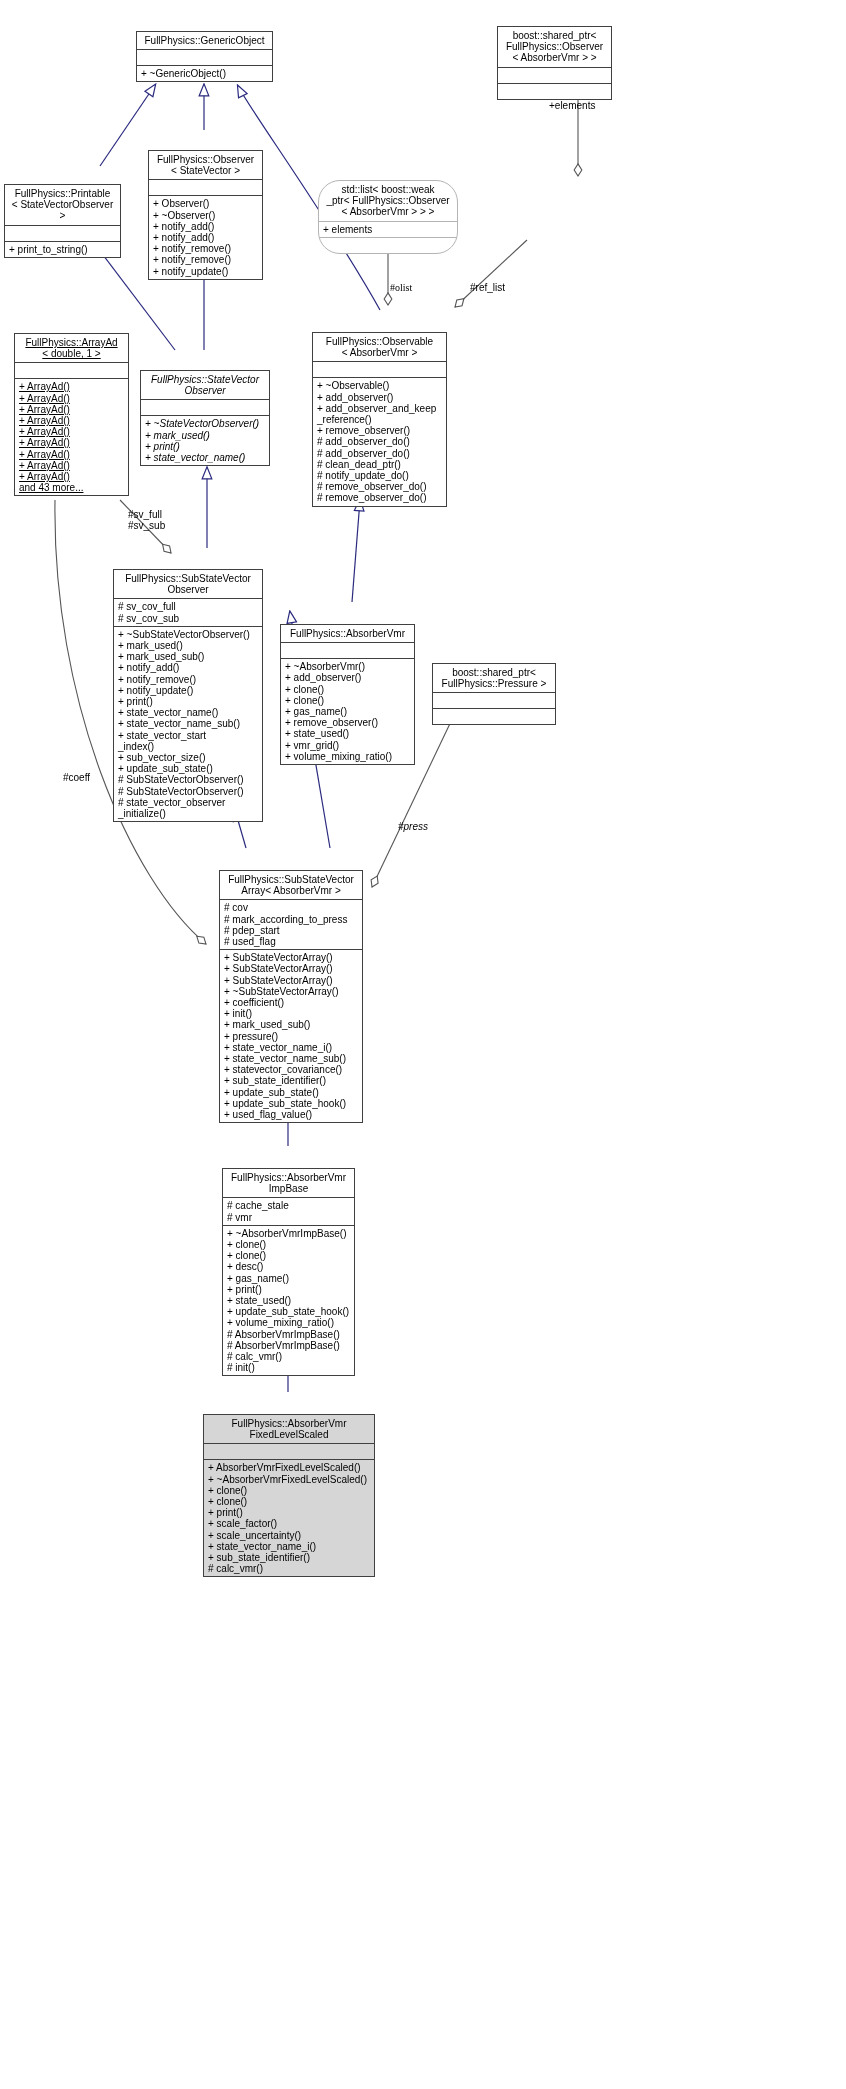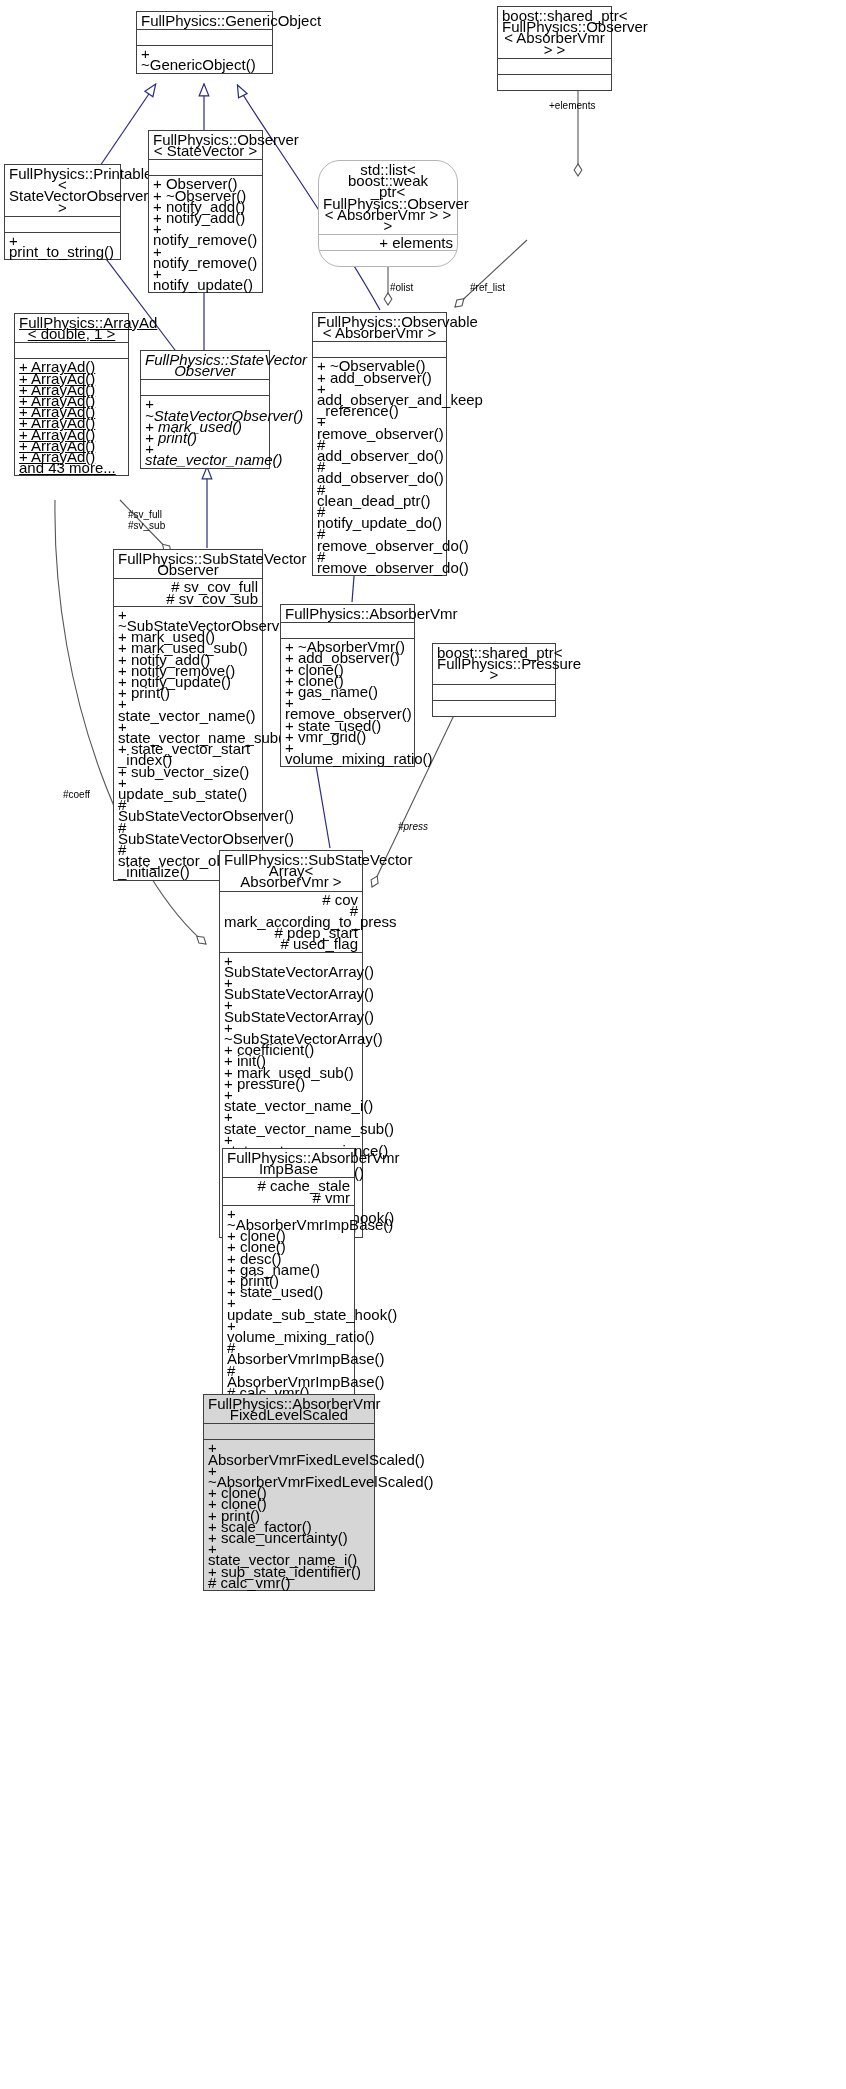--- a/index.html
+++ b/index.html
@@ -24,44 +24,44 @@
     top: 0;
     width: 846px;
     height: 2089px;
     pointer-events: none;
   }
   .uml {
     position: absolute;
     box-sizing: border-box;
     border: 1px solid #404040;
     background: #ffffff;
-    font-size: 15px;
+    font-size: 10px;
     line-height: 11.2px;
     color: #000000;
     z-index: 3;
+    margin-top: 20px;
   }
   .uml.thin {
     border: 1px solid #b4b4b4;
   }
   .uml.filled {
     background: #d6d6d6;
   }
   .uml .title {
     text-align: center;
     padding: 3px 4px 3px 4px;
     border-bottom: 1px solid #404040;
     white-space: pre-line;
   }
   .uml.thin .title { border-bottom: 1px solid #b4b4b4; }
   .uml .attrs {
     padding: 2px 4px 2px 4px;
     border-bottom: 1px solid #404040;
     min-height: 9px;
     white-space: pre-line;
-    text-align: right;
   }
   .uml.thin .attrs { border-bottom: 1px solid #b4b4b4; }
   .uml .ops {
     padding: 2px 4px 2px 4px;
     min-height: 9px;
     white-space: pre-line;
   }
   .uml .attrs.empty, .uml .ops.empty {
     min-height: 11px;
   }
@@ -310,20 +310,20 @@
 + clone()
 + print()
 + scale_factor()
 + scale_uncertainty()
 + state_vector_name_i()
 + sub_state_identifier()
 # calc_vmr()</div>
   </div>
 
   <div class="edgelabel" style="left:549px; top:100px;">+elements</div>
-  <div class="edgelabel" style="left:390px; top:282px;">#olist</div>
+  <div class="edgelabel" style="left:390px; top:282px;font-family:Liberation Serif, serif;">#olist</div>
   <div class="edgelabel" style="left:470px; top:282px;">#ref_list</div>
   <div class="edgelabel" style="left:128px; top:509px; width:56px;">#sv_full
 #sv_sub</div>
-  <div class="edgelabel" style="left:63px; top:789px;">#coeff</div>
+  <div class="edgelabel" style="left:63px; top:772px;">#coeff</div>
   <div class="edgelabel" style="left:398px; top:821px;font-style:italic;">#press</div>
 
 </div>
 
 </body></html>

